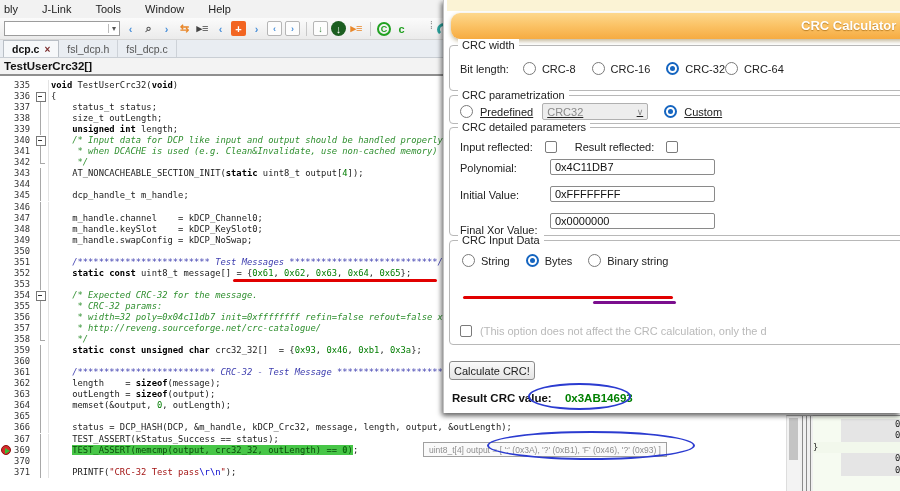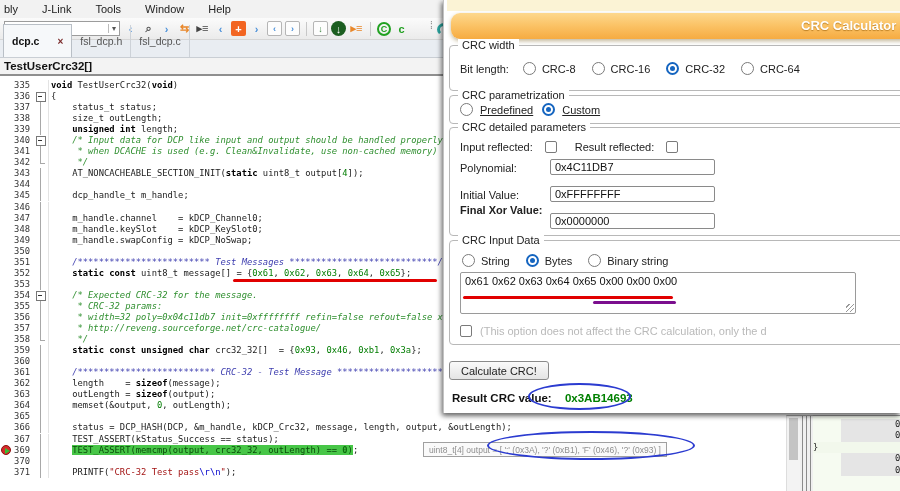--- a/index.html
+++ b/index.html
@@ -34,21 +34,21 @@
   .teal-arc-a{ position:absolute; left:437px; top:23px; width:14px; height:13px;
     border:3px solid #2aa5a0; border-radius:50%; border-bottom-color:transparent; }
   .teal-arc-b{ position:absolute; left:429px; top:54px; width:15px; height:18px;
     border:4px solid #2aa5a0; border-radius:50%; border-bottom-color:transparent; }
 
   .tabbar{
     position:absolute; left:0; top:40px; width:900px; height:18px;
     background:#e9edf2; border-bottom:1px solid #c9ced4; display:flex; align-items:flex-end;
     padding-left:3px; font-size:10.5px;
   }
-  .tab{ height:17px; display:flex; align-items:center; gap:18px; padding:16px 8px;
+  .tab{ height:17px; display:flex; align-items:center; gap:5px; padding:0 8px;
     color:#555; border-right:1px solid #cdd2d8;justify-content:space-between; }
   .tab.active{ background:#f6f8fa; border:1px solid #b9bfc6; border-bottom:none;
     color:#111; font-weight:bold; }
   .tab .close{ color:#7a2a2a; font-weight:bold; font-size:10px; }
 
   .funcbar{
     position:absolute; left:0; top:58px; width:900px; height:18px;
     background:#f3f3f3; border-bottom:2px solid #8f8f8f;
     display:flex; align-items:center; padding-left:4px;
     font-size:11.5px; font-weight:bold; color:#111;
@@ -135,21 +135,21 @@
   .selbox .caret{ margin-left:auto; color:#8a8a8a; font-size:9px; }
   .tfield{ position:absolute; left:100px; width:165px; height:16px; border:1px solid #8a8a8a;
     border-radius:2px; font-family:"Liberation Sans",sans-serif; font-size:11px; padding:0 4px; color:#111; }
   .flabel{ position:absolute; left:10px; }
   .ta-wrap{ position:absolute; left:10px; top:31px; width:396px; height:42px; }
   .ta{ width:100%; height:100%; border:1px solid #9a9a9a; border-radius:2px; resize:none;
     font-family:"Liberation Sans",sans-serif; font-size:11px; padding:2px 4px; color:#111; overflow:hidden; }
   .ta-grip{ position:absolute; right:2px; bottom:2px; width:8px; height:8px;
     background:repeating-linear-gradient(135deg,transparent 0 2px,#999 2px 3px); }
   .note{ color:#b9b9b9; white-space:nowrap; }
-  .calc-btn{ position:absolute; left:5px; top:361px; height:19px; padding:0 11px;
+  .calc-btn{ position:absolute; left:5px; top:361px; height:19px; padding:0 4px;
     border:1px solid #8a8a8a; border-radius:3px; background:linear-gradient(#fafafa,#e4e4e4);
     font-family:"Liberation Sans",sans-serif; font-size:11px; color:#222; }
   .result-row{ position:absolute; left:8px; top:392px; font-size:11.5px; }
   .result-lbl{ font-weight:bold; color:#111; }
   .result-val{ font-weight:bold; margin-left:10px; }
 
   
   .anno{ position:absolute; z-index:20; pointer-events:none; }
   .red-line-1{ left:233px; top:279px; width:204px; height:3px; border-radius:2px; }
   .red-line-2{ left:463px; top:296px; width:210px; height:3px; border-radius:2px; }
@@ -271,66 +271,66 @@
 
   <div class="fs fs1">
     <span class="legend">CRC width</span>
     <div class="row" style="top:16px; left:10px;" id="crcwidth-row">
       <span style="margin-right:14px;">Bit length:</span>
     <span class="radio" style="margin-right: 6px;"></span>
         <span style="margin-right: 16px;">CRC-8</span>
         <span class="radio" style="margin-right: 6px;"></span>
         <span style="margin-right: 16px;">CRC-16</span>
         <span class="radio sel" style="margin-right: 6px;"></span>
-        <span style="margin-right: 16px;">CRC-32</span>
+        <span style="">CRC-32</span>
         <span class="radio" style="margin-right: 6px;"></span>
         <span style="margin-right: 16px;">CRC-64</span>
       </div>
   </div>
 
   <div class="fs fs2">
     <span class="legend">CRC parametrization</span>
     <div class="row" style="top:7px; left:10px;text-decoration:underline;">
       <span class="radio" style="margin-right:7px;"></span>
       <span style="margin-right:9px;">Predefined</span>
+      <span class="selbox" style="margin-right:16px;">
+        <span>CRC32</span>
+        <span class="caret">∨</span>
+      </span>
       <span class="radio sel" style="margin-right:7px;"></span>
       <span>Custom</span>
     </div>
   </div>
 
   <div class="fs fs3">
     <span class="legend">CRC detailed parameters</span>
     <div class="row" style="top:13px; left:10px;">
       <span style="margin-right:12px;">Input reflected:</span>
       <span class="cb" style="margin-right:18px;"></span>
       <span style="margin-right:12px;">Result reflected:</span>
       <span class="cb"></span>
     </div>
     <span class="flabel" style="top:34px;">Polynomial:</span>
     <input class="tfield" style="top: 31px;" value="0x4C11DB7">
     <span class="flabel" style="top:61px;">Initial Value:</span>
     <input class="tfield" style="top: 58px;" value="0xFFFFFFFF">
-    <span class="flabel" style="top:76px;font-weight:bold;">Final Xor Value:</span>
+    <span class="flabel" style="top:96px;">Final Xor Value:</span>
     <input class="tfield" style="top: 85px;" value="0x0000000">
   </div>
 
   <div class="fs fs4">
     <span class="legend">CRC Input Data</span>
     <div class="row" style="top:13px; left:12px;" id="inputdata-row">
         <span class="radio" style="margin-right: 6px;"></span>
         <span style="margin-right: 16px;">String</span>
         <span class="radio sel" style="margin-right: 6px;"></span>
         <span style="margin-right: 16px;">Bytes</span>
         <span class="radio" style="margin-right: 6px;"></span>
         <span style="margin-right: 5px;">Binary string</span>
       </div>
-    <div class="ta-wrap">
-      <textarea class="ta" style="">0x61 0x62 0x63 0x64 0x65 0x00 0x00 0x00</textarea>
-      <span class="ta-grip"></span>
-    </div>
     <div class="row" style="top:84px; left:10px;">
       <span class="cb" style="margin-right:8px;"></span>
       <span class="note">(This option does not affect the CRC calculation, only the d</span>
     </div>
   </div>
 
   <button class="calc-btn">Calculate CRC!</button>
   <div class="result-row">
     <span class="result-lbl">Result CRC value:</span>
     <span class="result-val" id="result-val" style="color: rgb(0, 128, 0);">0x3AB14693</span>

